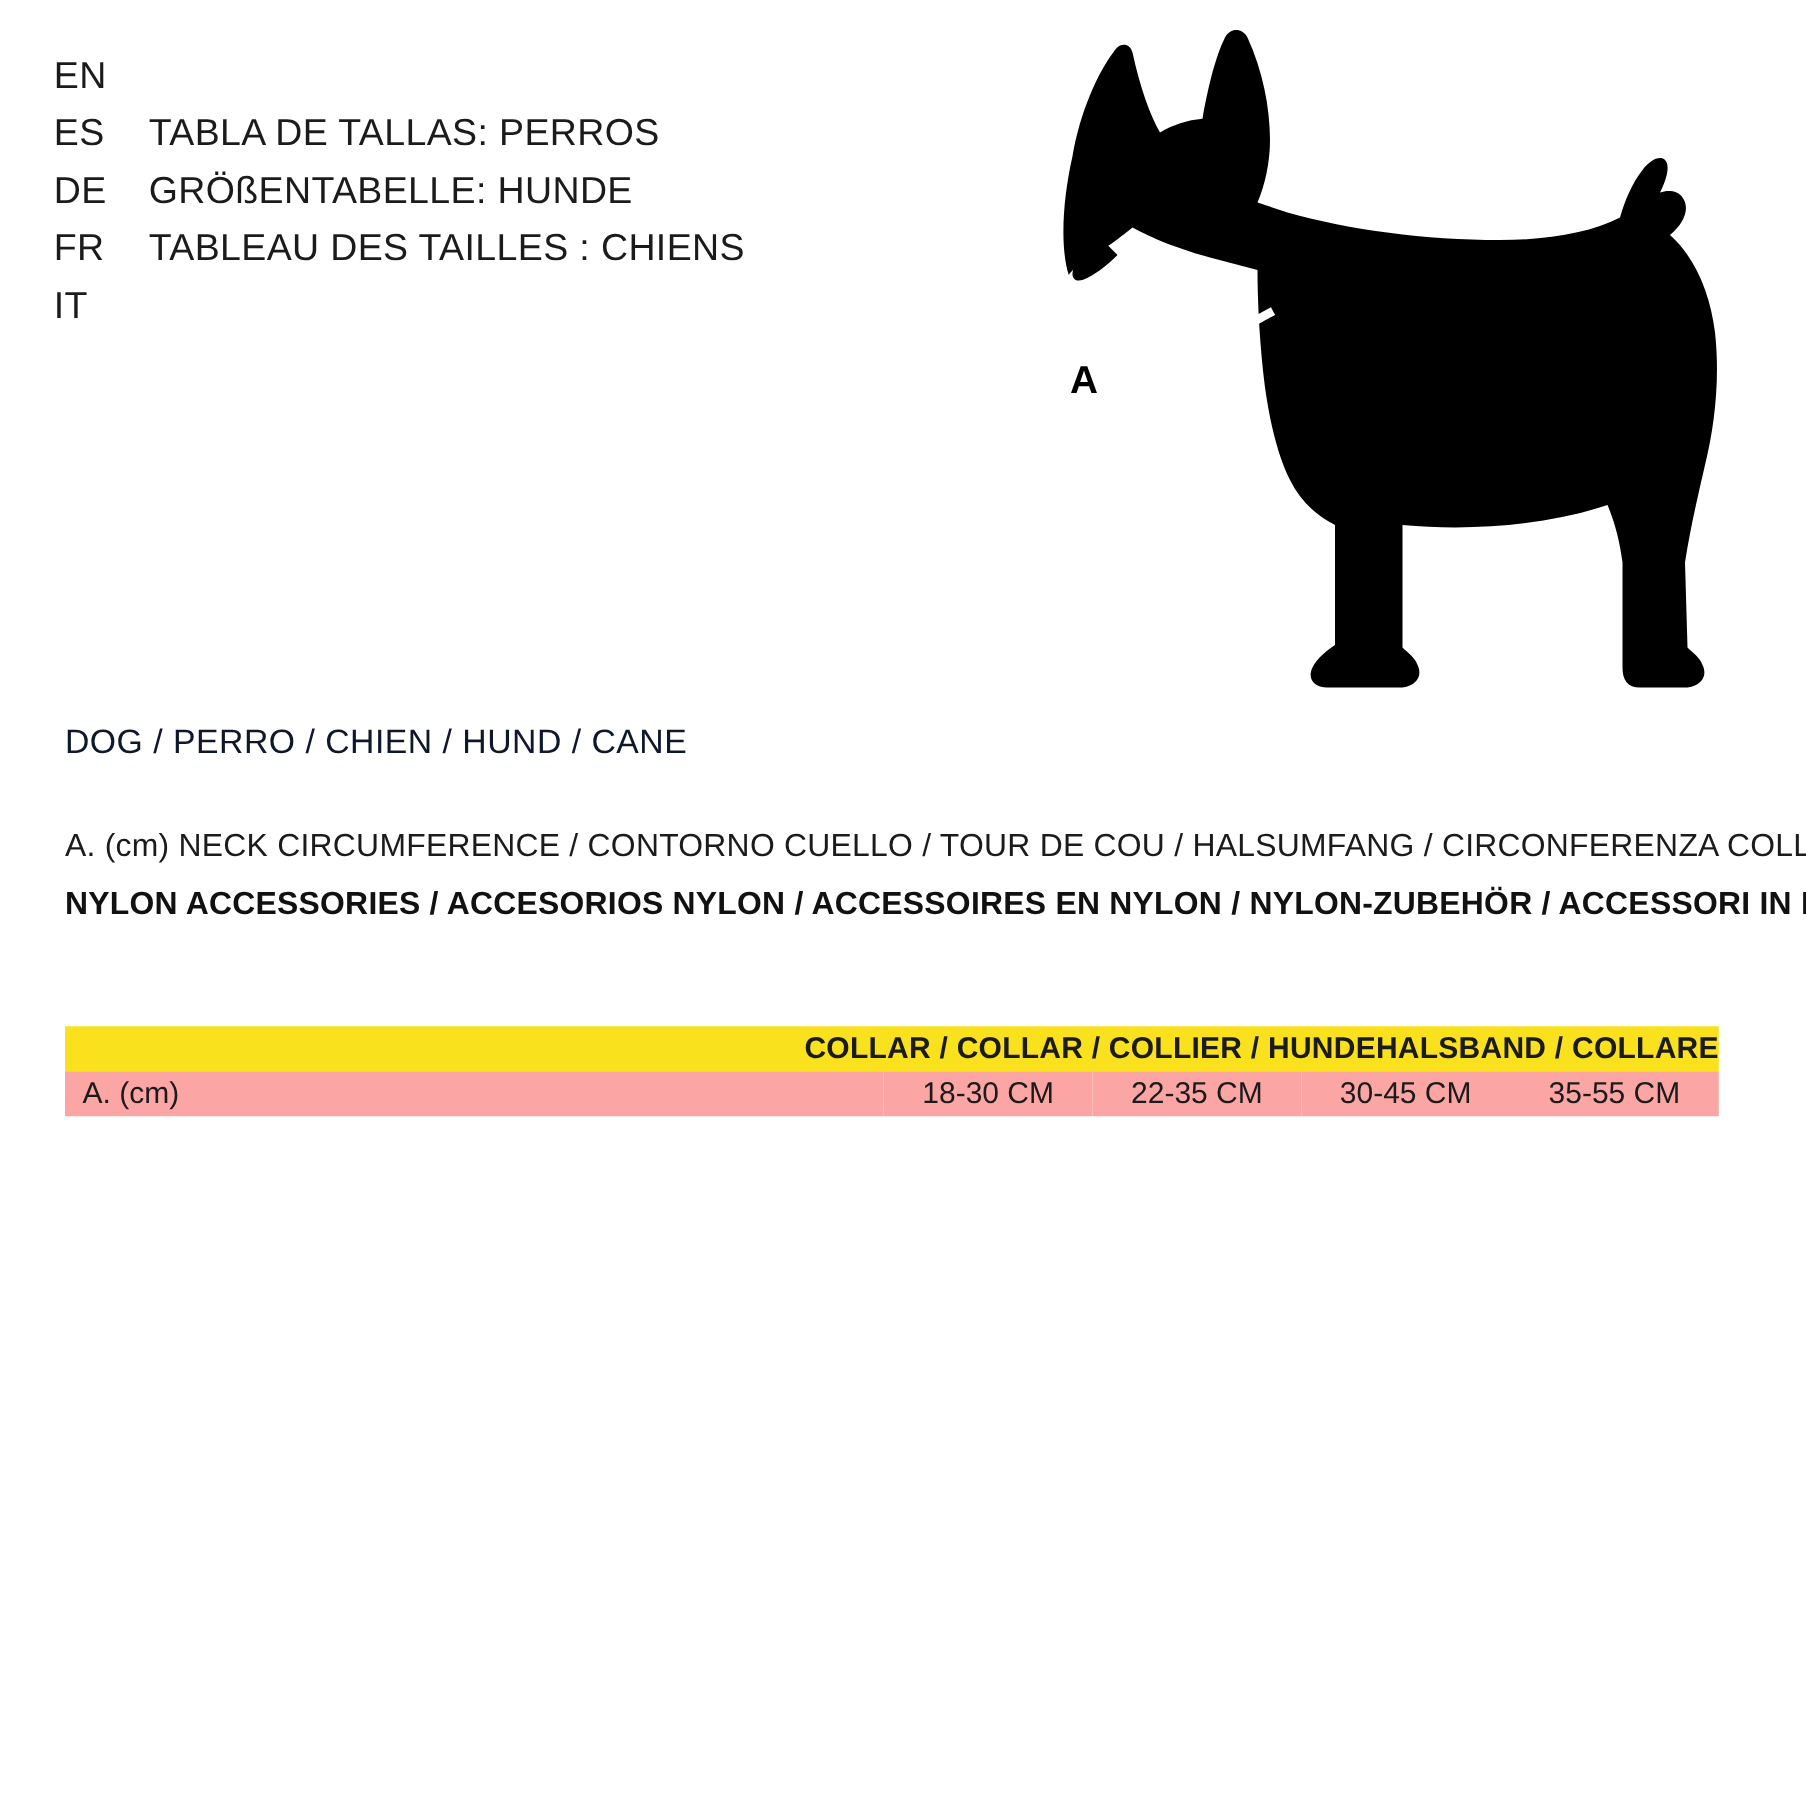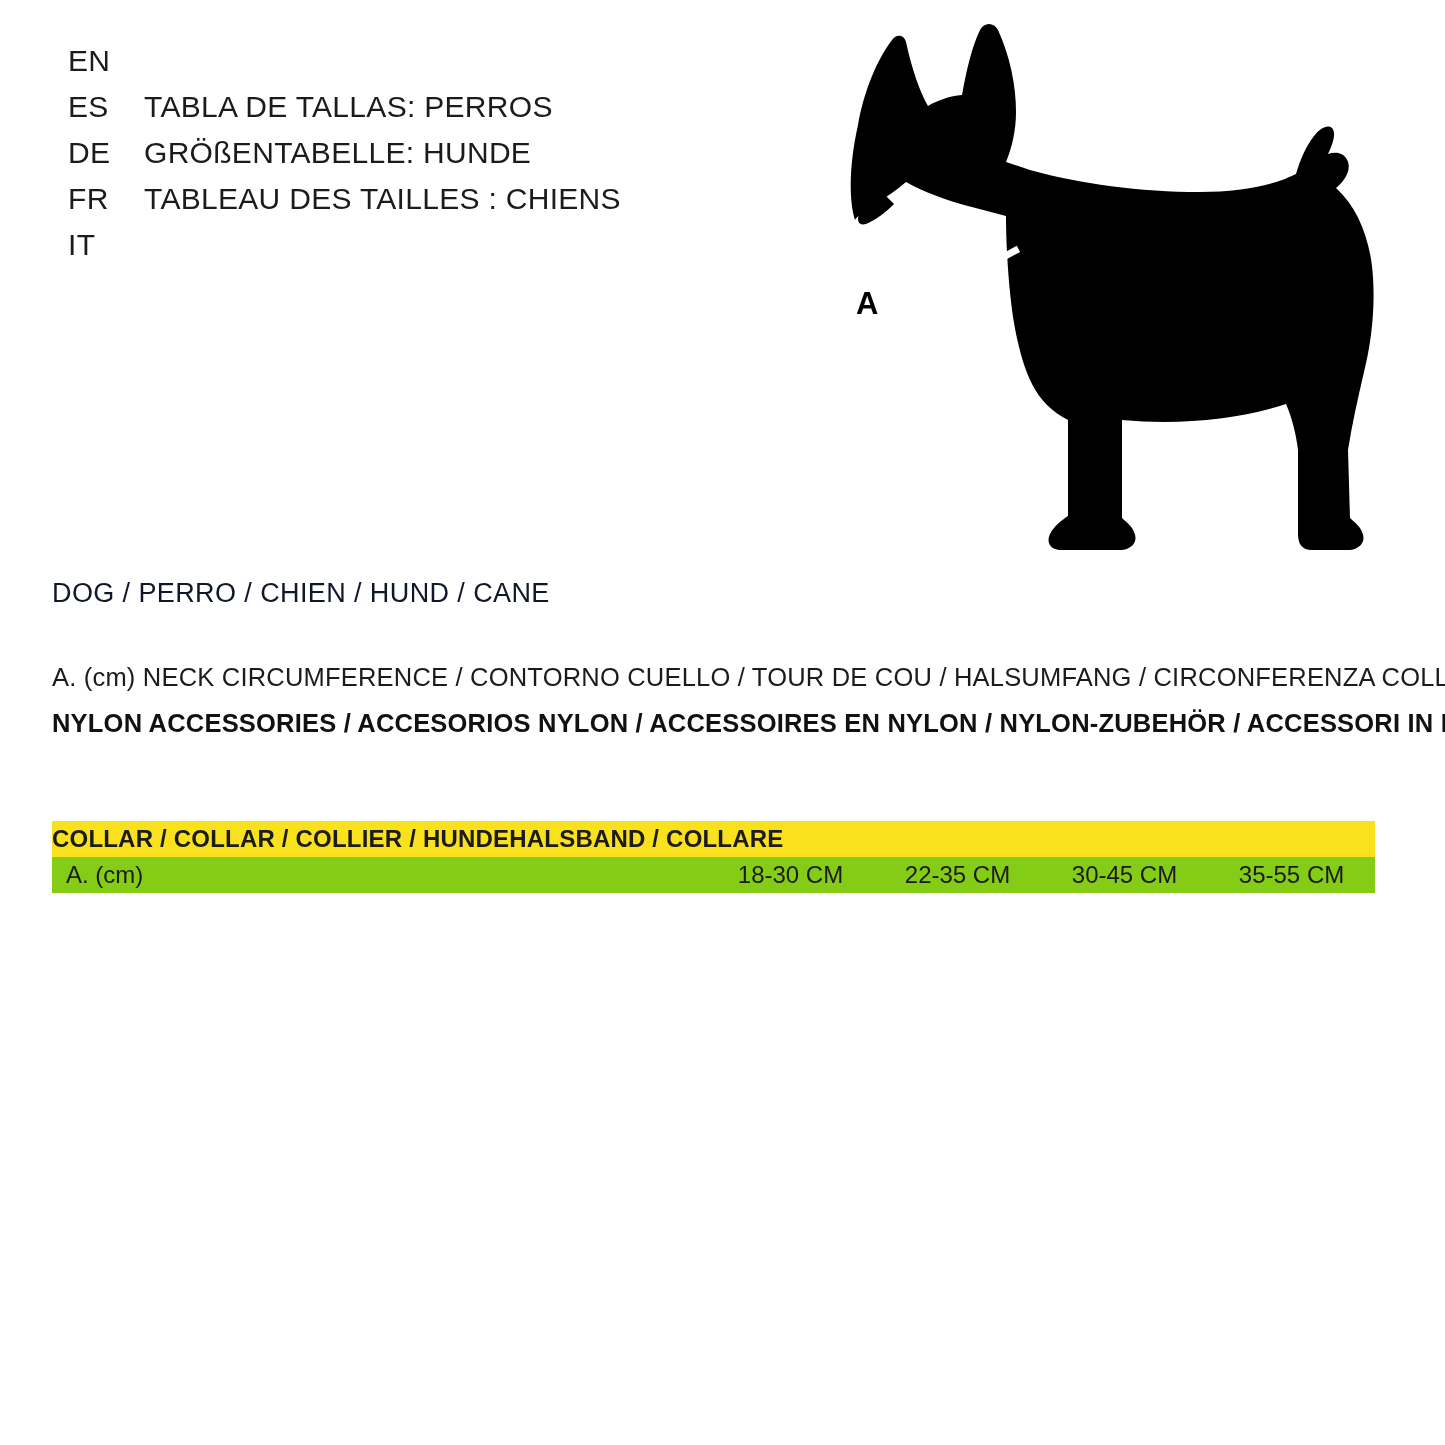--- a/index.html
+++ b/index.html
@@ -12,21 +12,21 @@
     height: 1445px;
     font-family: "Liberation Sans", sans-serif;
     color: #1a1a1a;
     position: relative;
     overflow: hidden;
   }
 
   
   .lang-block {
     position: absolute;
-    left: 68px;
+    left: 43px;
     top: 44px;
     width: 700px;
   }
   .lang-row {
     display: flex;
     align-items: baseline;
     height: 46px;
     font-size: 30px;
     letter-spacing: 0.3px;
     color: #1b1b1b;
@@ -102,34 +102,34 @@
   }
   table.size-table td {
     padding: 0;
     height: 36px;
     font-size: 24px;
     color: #1b1b1b;
     vertical-align: middle;
   }
   .row-title td {
     background: #f9e11e;
-    text-align: left;
+    text-align: right;
     font-weight: bold;
     font-size: 25px;
     height: 40px;
     letter-spacing: 0.2px;
   }
   .row-size td {
     background: #c6c6c6;
   }
   .row-width td {
     background: #efefef;
   }
   .row-a td {
-    background: #84cc16;
+    background: #fca5a5;
   }
   .cell-label {
     text-align: left;
     padding-left: 14px !important;
   }
   .cell-val {
     text-align: center;
   }
 </style>
 </head>

